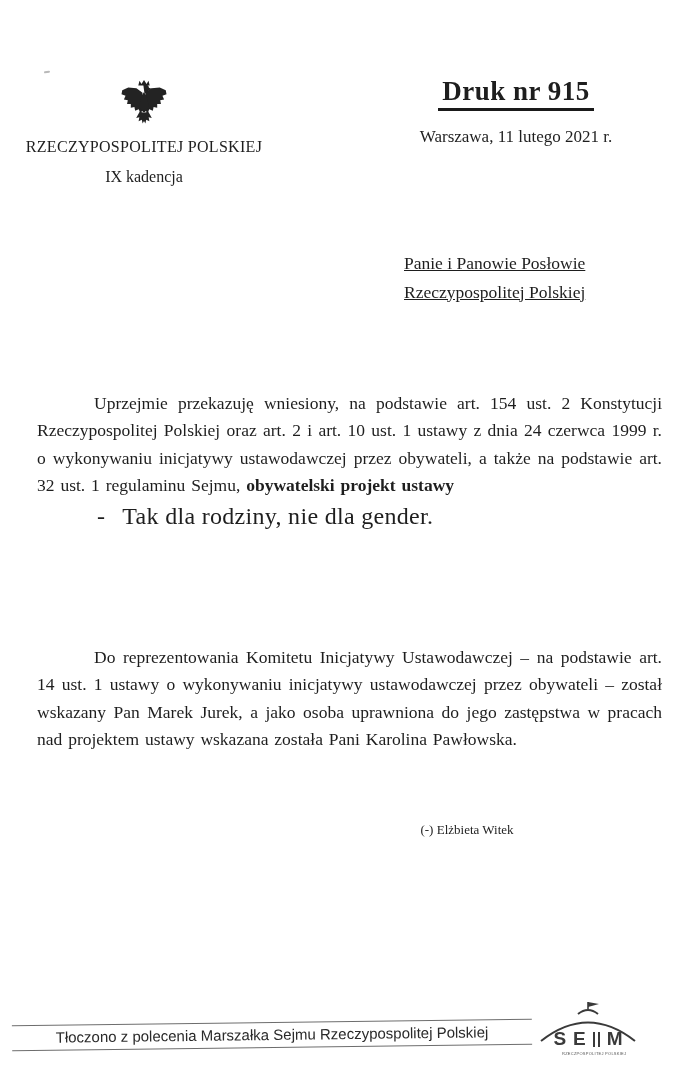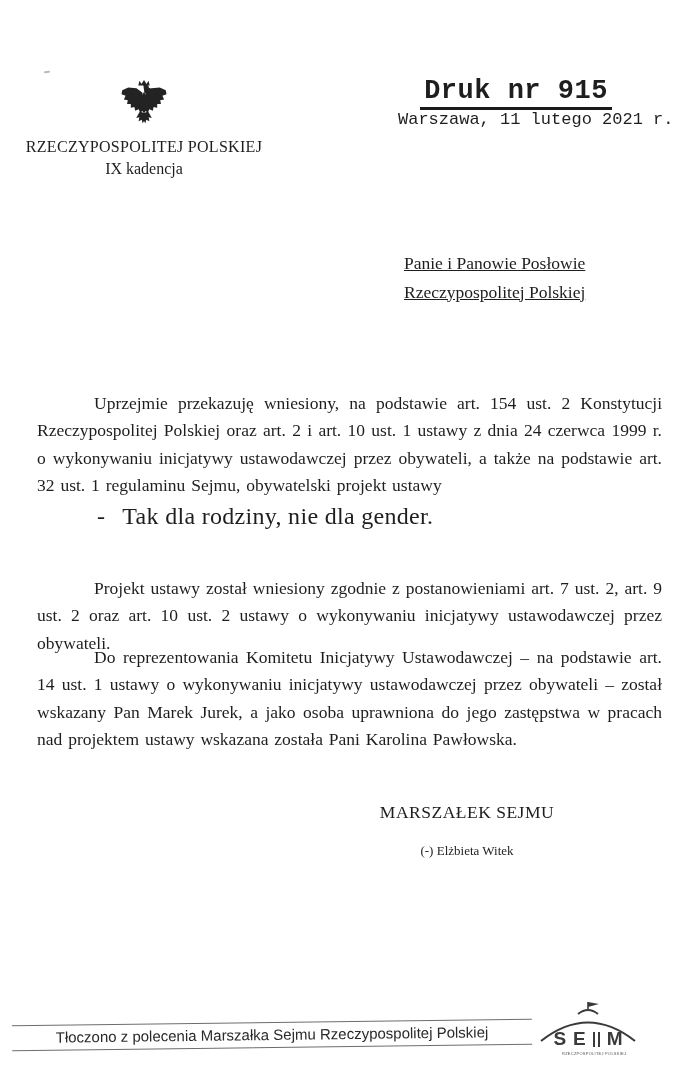--- a/index.html
+++ b/index.html
@@ -40,42 +40,41 @@
     margin-top: 2px;
   }
   .institution-subtitle {
     font-size: 16px;
     letter-spacing: 0.3px;
     margin-top: 2px;
     white-space: nowrap;
   }
   .institution-term {
     font-size: 16px;
-    margin-top: 4px;
+    margin-top: 12px;
   }
 
   
   .header-right {
     position: absolute;
     left: 398px; top: 76px;
     width: 236px;
     text-align: center;
-    font-family: Liberation Mono, monospace;
   }
   .print-number {
     display: inline-block;
     font-size: 27px;
     font-weight: bold;
     letter-spacing: 0.5px;
     border-bottom: 3px solid #1a1a1a;
     padding: 0 4px 1px 4px;
   }
   .place-date {
     font-size: 17px;
-    margin-top: 0;
+    margin-top: 16px;
     white-space: nowrap;
   }
 
   
   .addressee {
     position: absolute;
     left: 404px; top: 249px;
     font-size: 17.5px;
     line-height: 28.5px;
     text-decoration: underline;
@@ -85,21 +84,21 @@
   .para {
     position: absolute;
     left: 37px;
     width: 625px;
     font-size: 17.5px;
     line-height: 27.4px;
     text-align: justify;
     text-indent: 57px;
     word-spacing: 1.5px;
   }
-  .para .bold-part { font-weight: normal; }
+  .para .bold-part { font-weight: bold; }
   #para1 { top: 390px; }
   #para2 { top: 575px; }
   #para3 { top: 644px; }
 
   
   .bill-title {
     position: absolute;
     left: 97px; top: 503px;
     font-size: 24px;
     font-weight: normal;
@@ -209,25 +208,23 @@
     <div>Panie i Panowie Posłowie</div>
     <div>Rzeczypospolitej Polskiej</div>
   </div>
 
   <p class="para" id="para1"><span>Uprzejmie przekazuję wniesiony, na podstawie art. 154 ust. 2 Konstytucji Rzeczypospolitej Polskiej oraz art. 2 i art. 10 ust. 1 ustawy z dnia 24 czerwca 1999 r. o wykonywaniu inicjatywy ustawodawczej przez obywateli, a także na podstawie art. 32 ust. 1 regulaminu Sejmu, </span><span class="bold-part">obywatelski projekt ustawy</span></p>
 
   <div class="bill-title">
     <span>-</span><span class="title-text">Tak dla rodziny, nie dla gender.</span>
   </div>
 
-  <p class="para" id="para2">Projekt ustawy został wniesiony zgodnie z postanowieniami art. 7 ust. 2, art. 9 ust. 2 oraz art. 10 ust. 2 ustawy o wykonywaniu inicjatywy ustawodawczej przez obywateli.</p>
   <p class="para" id="para3">Do reprezentowania Komitetu Inicjatywy Ustawodawczej – na podstawie art. 14 ust. 1 ustawy o wykonywaniu inicjatywy ustawodawczej przez obywateli – został wskazany Pan Marek Jurek, a jako osoba uprawniona do jego zastępstwa w pracach nad projektem ustawy wskazana została Pani Karolina Pawłowska.</p>
 
   <div class="signature">
-    <div class="signature-role">MARSZAŁEK SEJMU</div>
     <div class="signature-name">(-) Elżbieta Witek</div>
   </div>
 
   <div class="footer-note">Tłoczono z polecenia  Marszałka Sejmu Rzeczypospolitej Polskiej</div>
 
   <div class="sejm-logo">
     <svg class="dome" width="100" height="42" viewBox="0 0 100 42" aria-hidden="true">
       <path d="M3 41 Q50 4 97 41" fill="none" stroke="#3a3a3a" stroke-width="2"></path>
       <path d="M40 14 Q50 6 60 14" fill="none" stroke="#3a3a3a" stroke-width="2"></path>
       <line x1="50" y1="9" x2="50" y2="2" stroke="#3a3a3a" stroke-width="1.6"></line>

